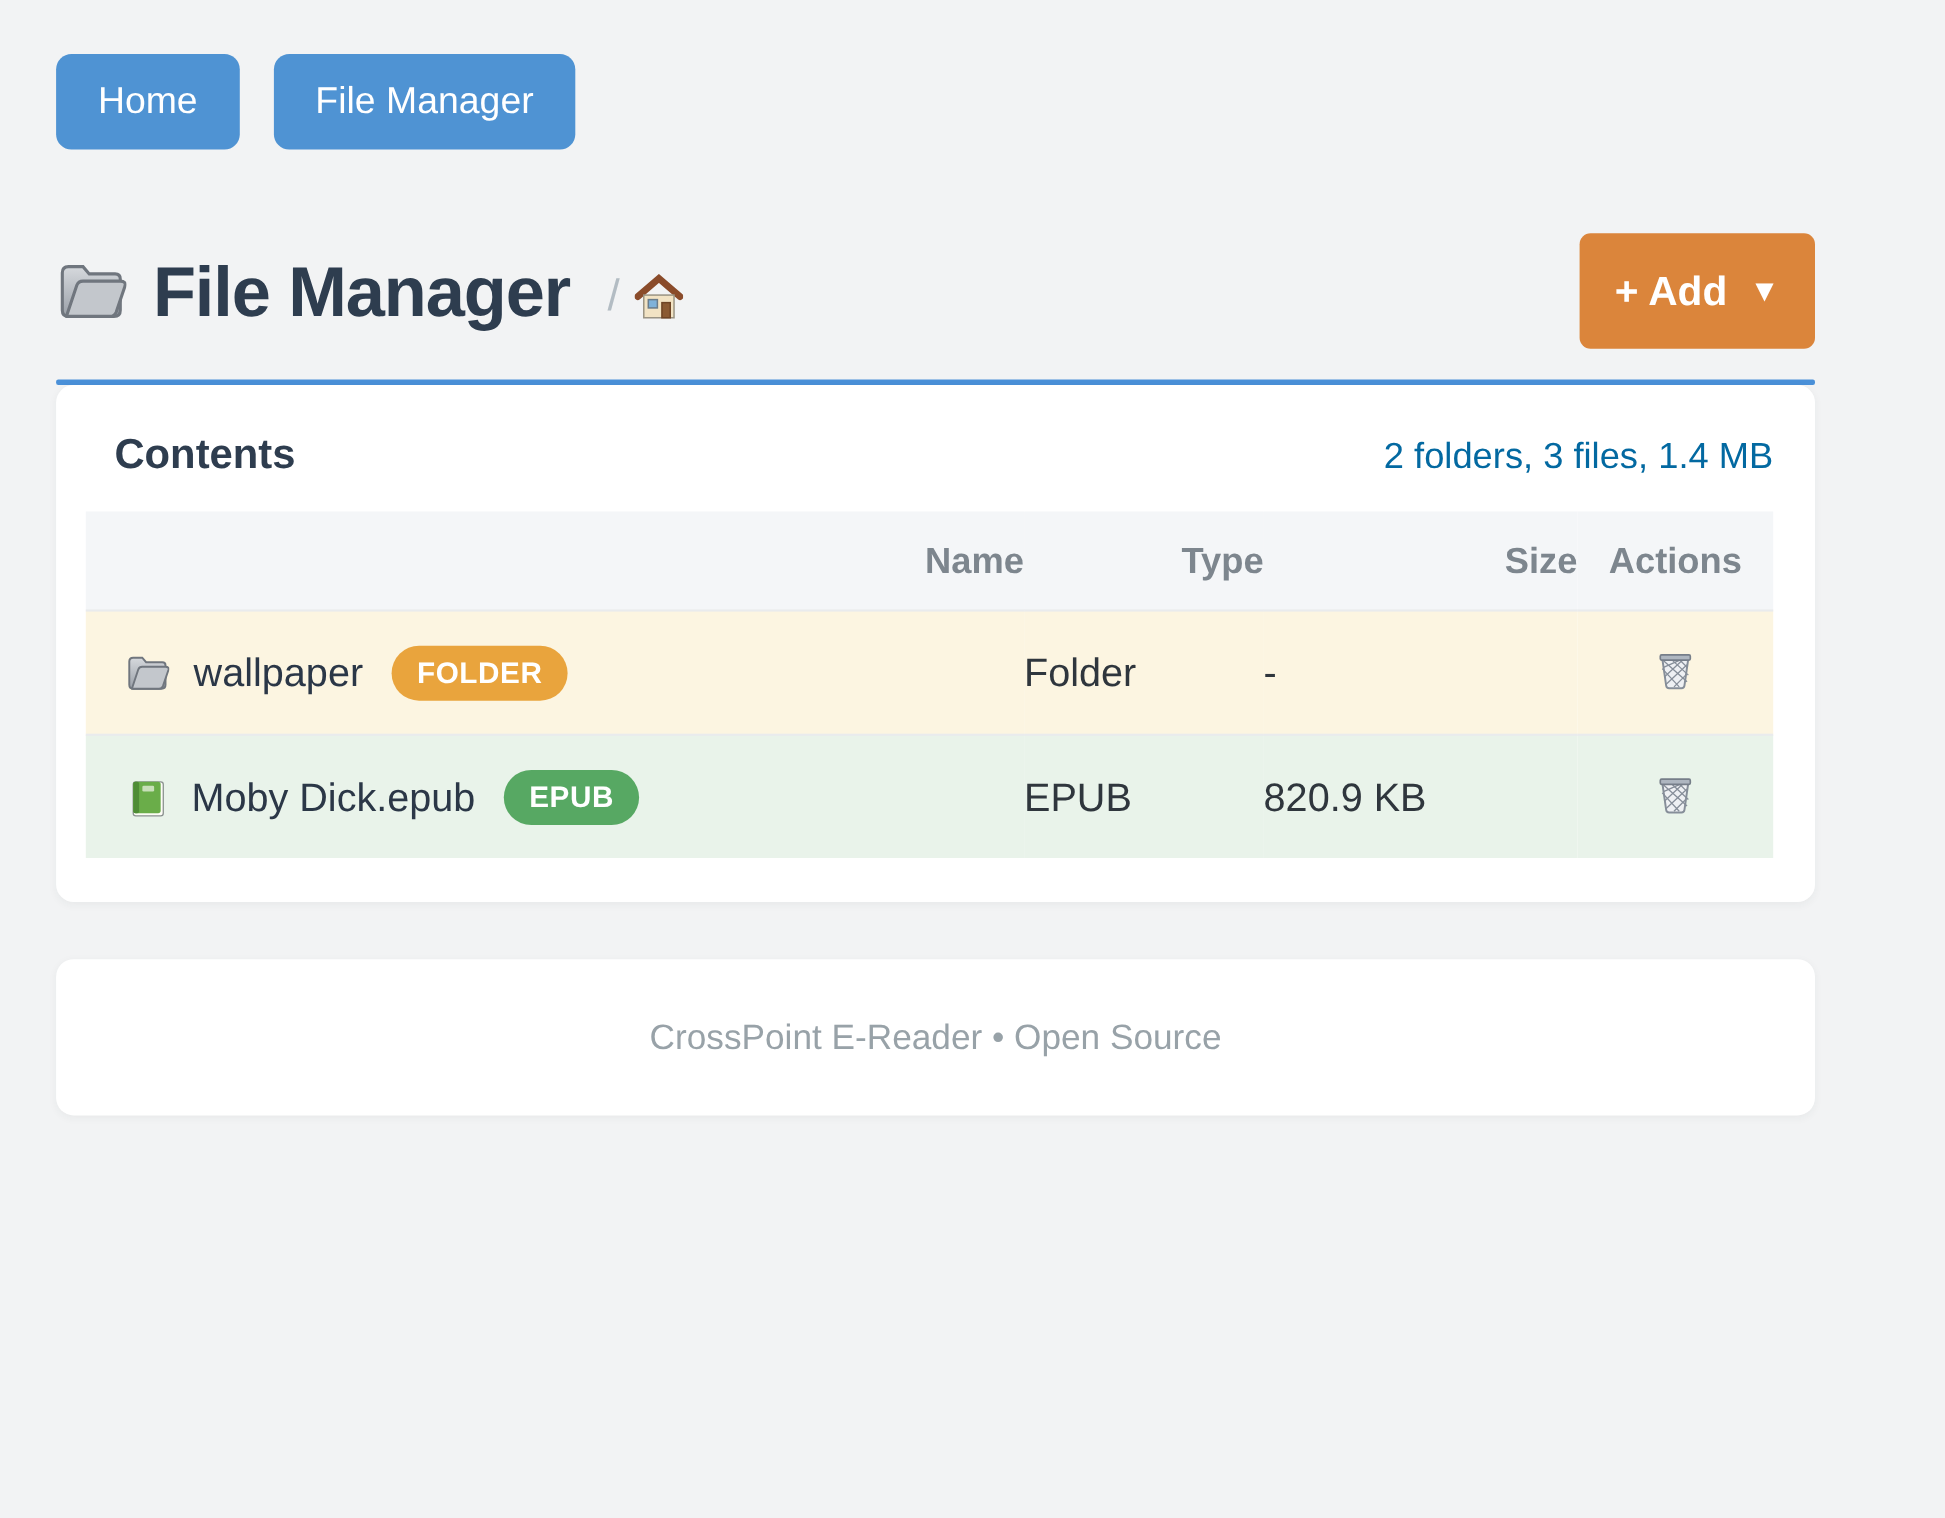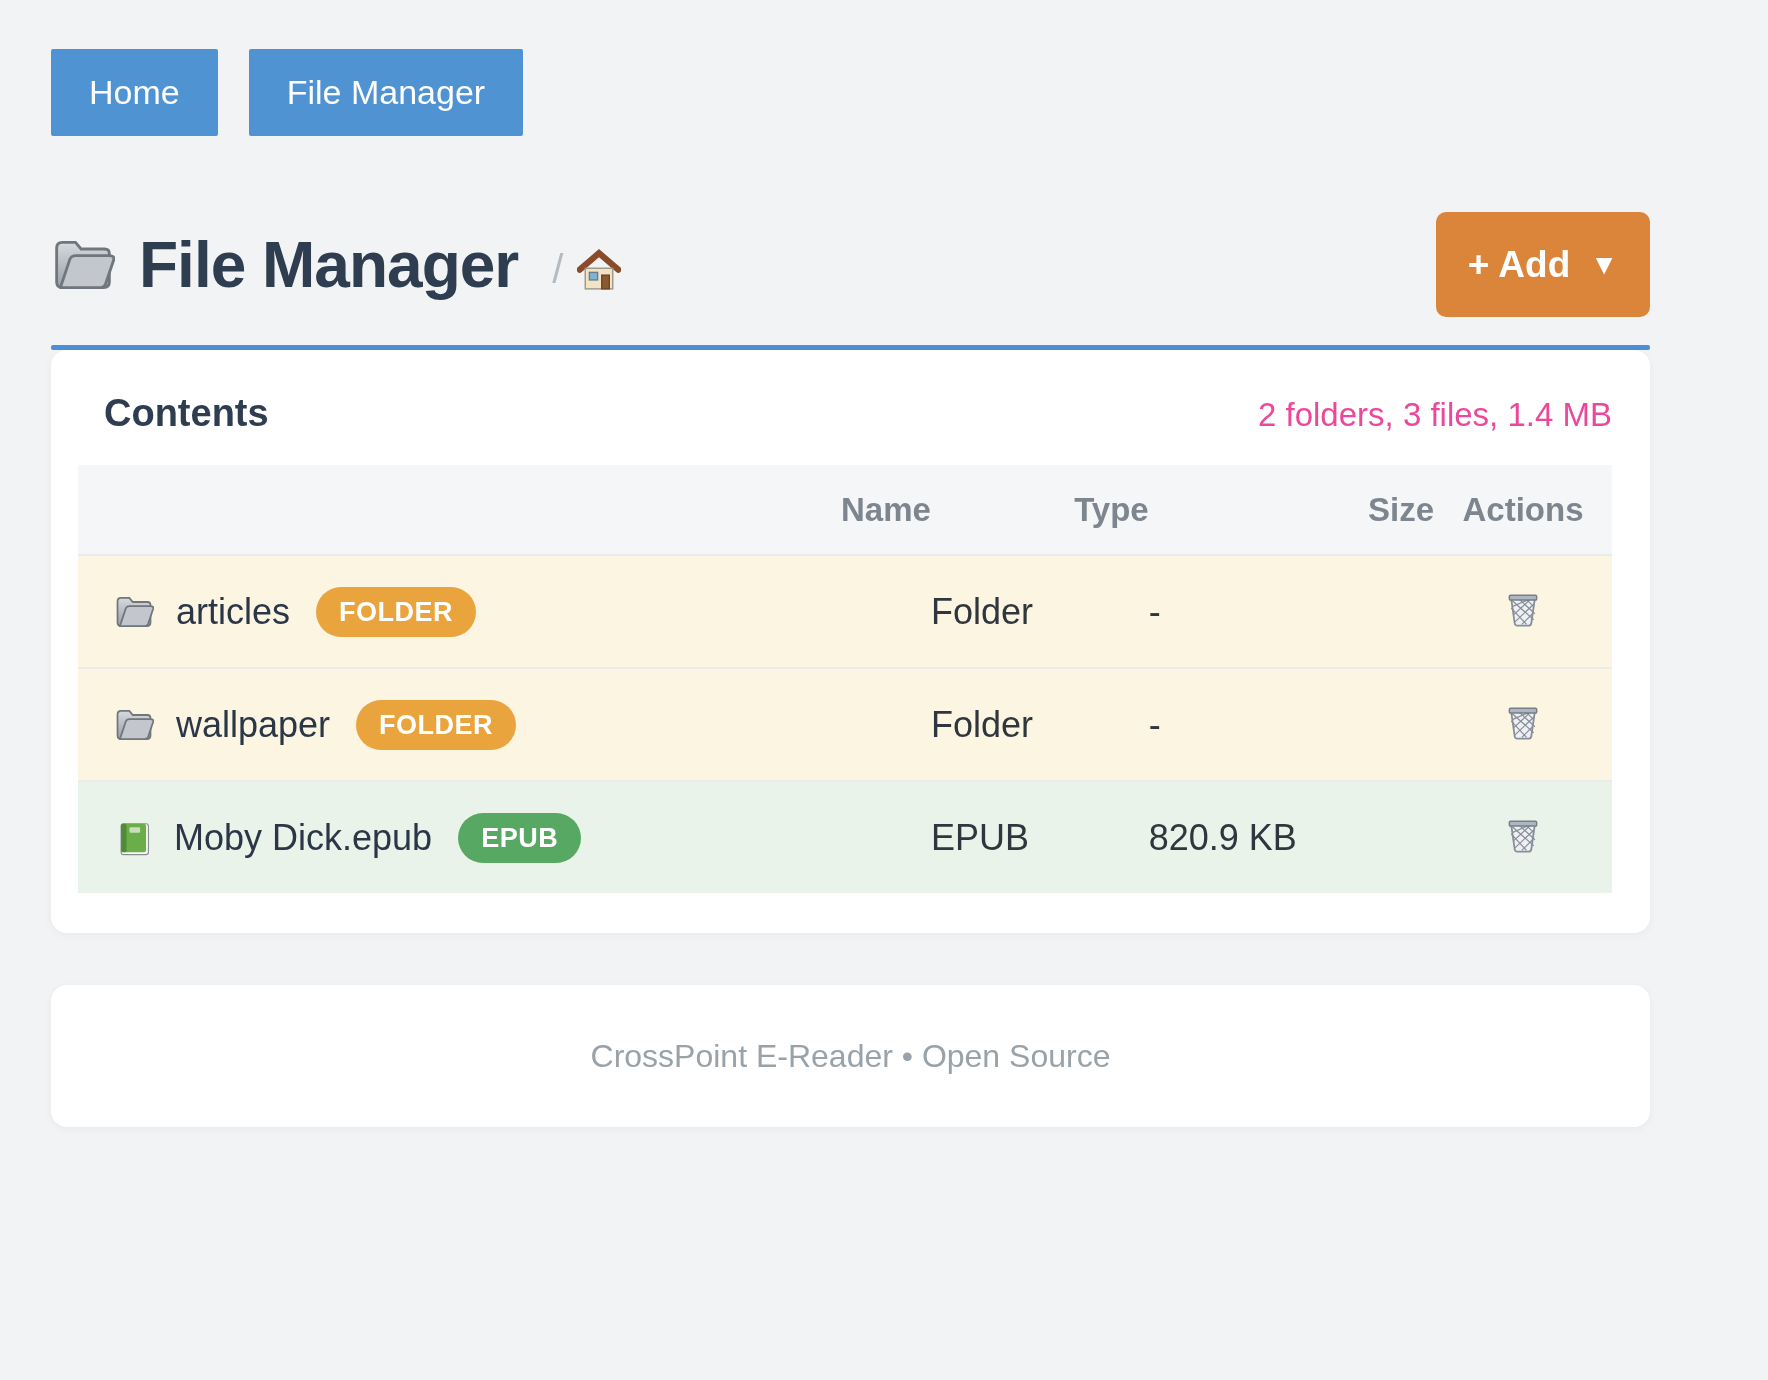--- a/index.html
+++ b/index.html
@@ -10,21 +10,21 @@
     overflow: hidden;
   }
   .page { padding: 49px 118px 0 51px; }
 
   
   .nav-row { display: flex; gap: 31px; }
   .nav-btn {
     background: var(--nav-button-bg, #4f93d3);
     color: #ffffff;
     border: none;
-    border-radius: 2px;
+    border-radius: 14px;
     font-family: "Liberation Sans", sans-serif;
     font-size: 34px;
     padding: 0 38px;
     height: 87px;
     cursor: pointer;
   }
 
   
   .header-row {
     margin-top: 76px;
@@ -82,21 +82,21 @@
     display: flex;
     align-items: baseline;
     justify-content: space-between;
     padding: 0 0 30px 26px;
   }
   .card-title {
     font-size: 38px;
     font-weight: bold;
     color: var(--title-color, #2e3d4f);
   }
-  .card-summary { font-size: 33px; color: #ec4899; }
+  .card-summary { font-size: 33px; color: #0369a1; }
 
   table { width: 100%; border-collapse: collapse; }
   thead th {
     background: #f4f6f8;
     color: #7d868e;
     font-size: 33px;
     font-weight: bold;
     text-align: right;
     padding: 26px 0 25px 0;
   }
@@ -228,45 +228,20 @@
         </colgroup>
       <thead>
         <tr>
           <th class="col-name">Name</th>
           <th class="col-type">Type</th>
           <th class="col-size">Size</th>
           <th class="col-actions">Actions</th>
         </tr>
       </thead>
       <tbody>
-  <tr class="row-folder">
-    <td>
-      <div class="name-cell">
-        <span class="icon">
-          <svg width="40" height="40" viewBox="0 0 68 68">
-                    <use href="#folderShape"></use>
-                  </svg>
-        </span>
-
-        <span class="name-text">articles</span>
-        <span class="badge badge-folder">FOLDER</span>
-      </div>
-    </td>
-    <td>Folder</td>
-    <td>-</td>
-    <td class="cell-actions">
-      <button class="trash-btn">
-        <span class="icon">
-          <svg width="38" height="38" viewBox="0 0 64 64">
-                    <use href="#trashShape"></use>
-                  </svg>
-        </span>
-      </button>
-    </td>
-  </tr>
 
   <tr class="row-folder">
     <td>
       <div class="name-cell">
         <span class="icon">
           <svg width="40" height="40" viewBox="0 0 68 68">
                     <use href="#folderShape"></use>
                   </svg>
         </span>
 

